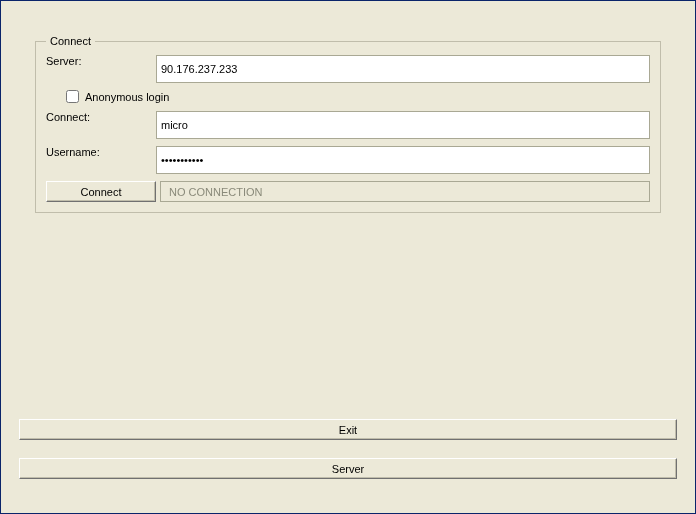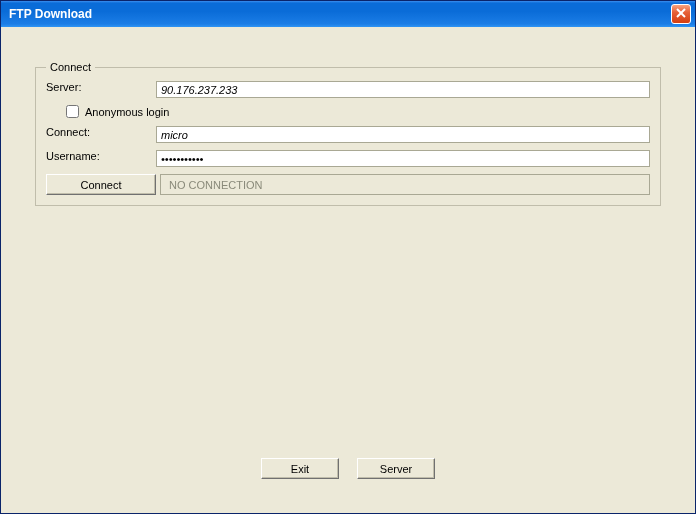--- a/index.html
+++ b/index.html
@@ -66,28 +66,27 @@
     align-items: flex-start;
     margin-bottom: 7px;
   }
   .row .label {
     width: 110px;
     color: #000;
     font-size: 11px;
   }
   .row input[type=text], .row input[type=password] {
     flex: 1;
-    height: 17px;
+    height: 28px;
     border: 1px solid #a9a894;
     background: #fff;
     padding: 1px 4px;
     font-family: Tahoma, Arial, sans-serif;
     font-size: 11px;
     outline: none;
-    font-style: italic;
   }
   .checkbox-row {
     display: flex;
     align-items: center;
     margin: 4px 0 8px 0;
     padding-left: 20px;
   }
   .checkbox-row input[type=checkbox] {
     margin: 0 6px 0 0;
     width: 13px;
@@ -130,37 +129,27 @@
     color: #8a8a7a;
     display: flex;
     align-items: center;
   }
   .spacer { flex: 1; }
   .bottom-buttons {
     display: flex;
     justify-content: center;
     gap: 18px;
     padding: 10px 0 24px 0;
+    flex-direction: column;
   }
 </style>
 </head>
 <body>
 
 <div class="window">
-  <div class="titlebar">
-    <span class="title">FTP Download</span>
-    <div class="close-btn">
-      <span>
-        <svg viewBox="0 0 10 10">
-            <line x1="1" y1="1" x2="9" y2="9" stroke="#fff" stroke-width="2"></line>
-            <line x1="9" y1="1" x2="1" y2="9" stroke="#fff" stroke-width="2"></line>
-          </svg>
-      </span>
-    </div>
-  </div>
 
   <div class="client">
     <fieldset class="connect">
       <legend>Connect</legend>
 
       <div class="row">
         <span class="label">Server:</span>
         <input type="text" value="90.176.237.233" style="">
       </div>
 

